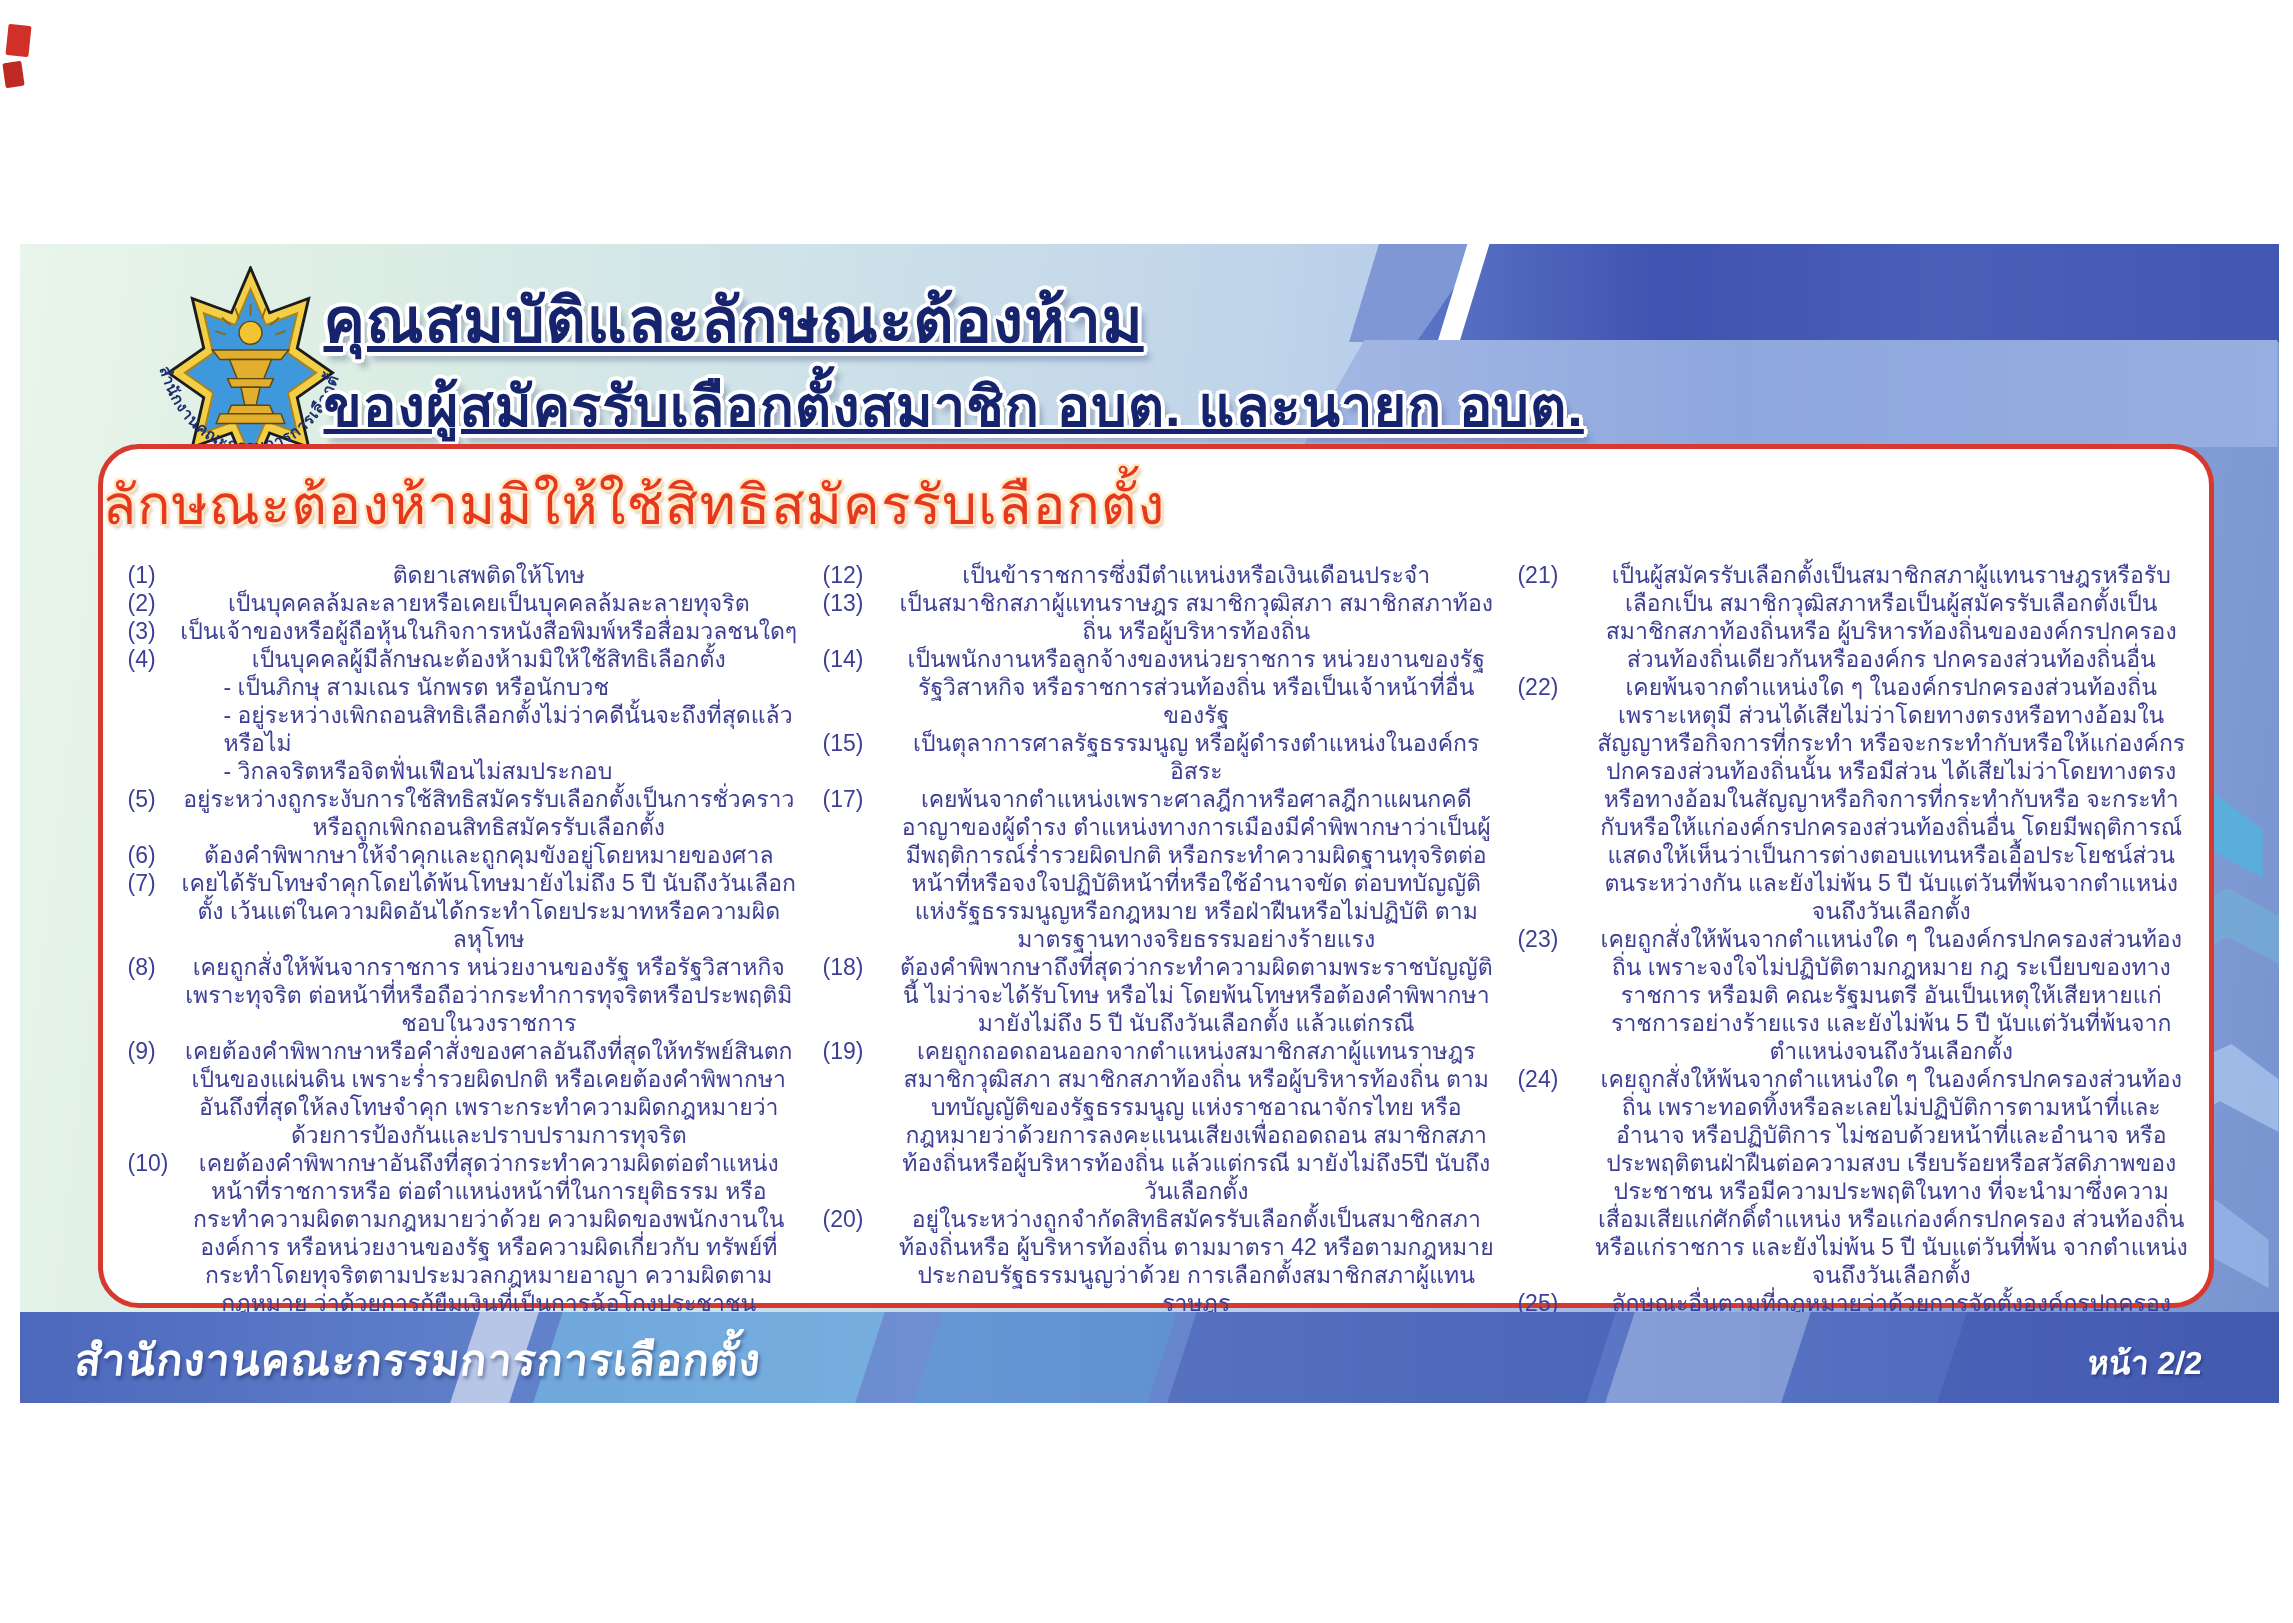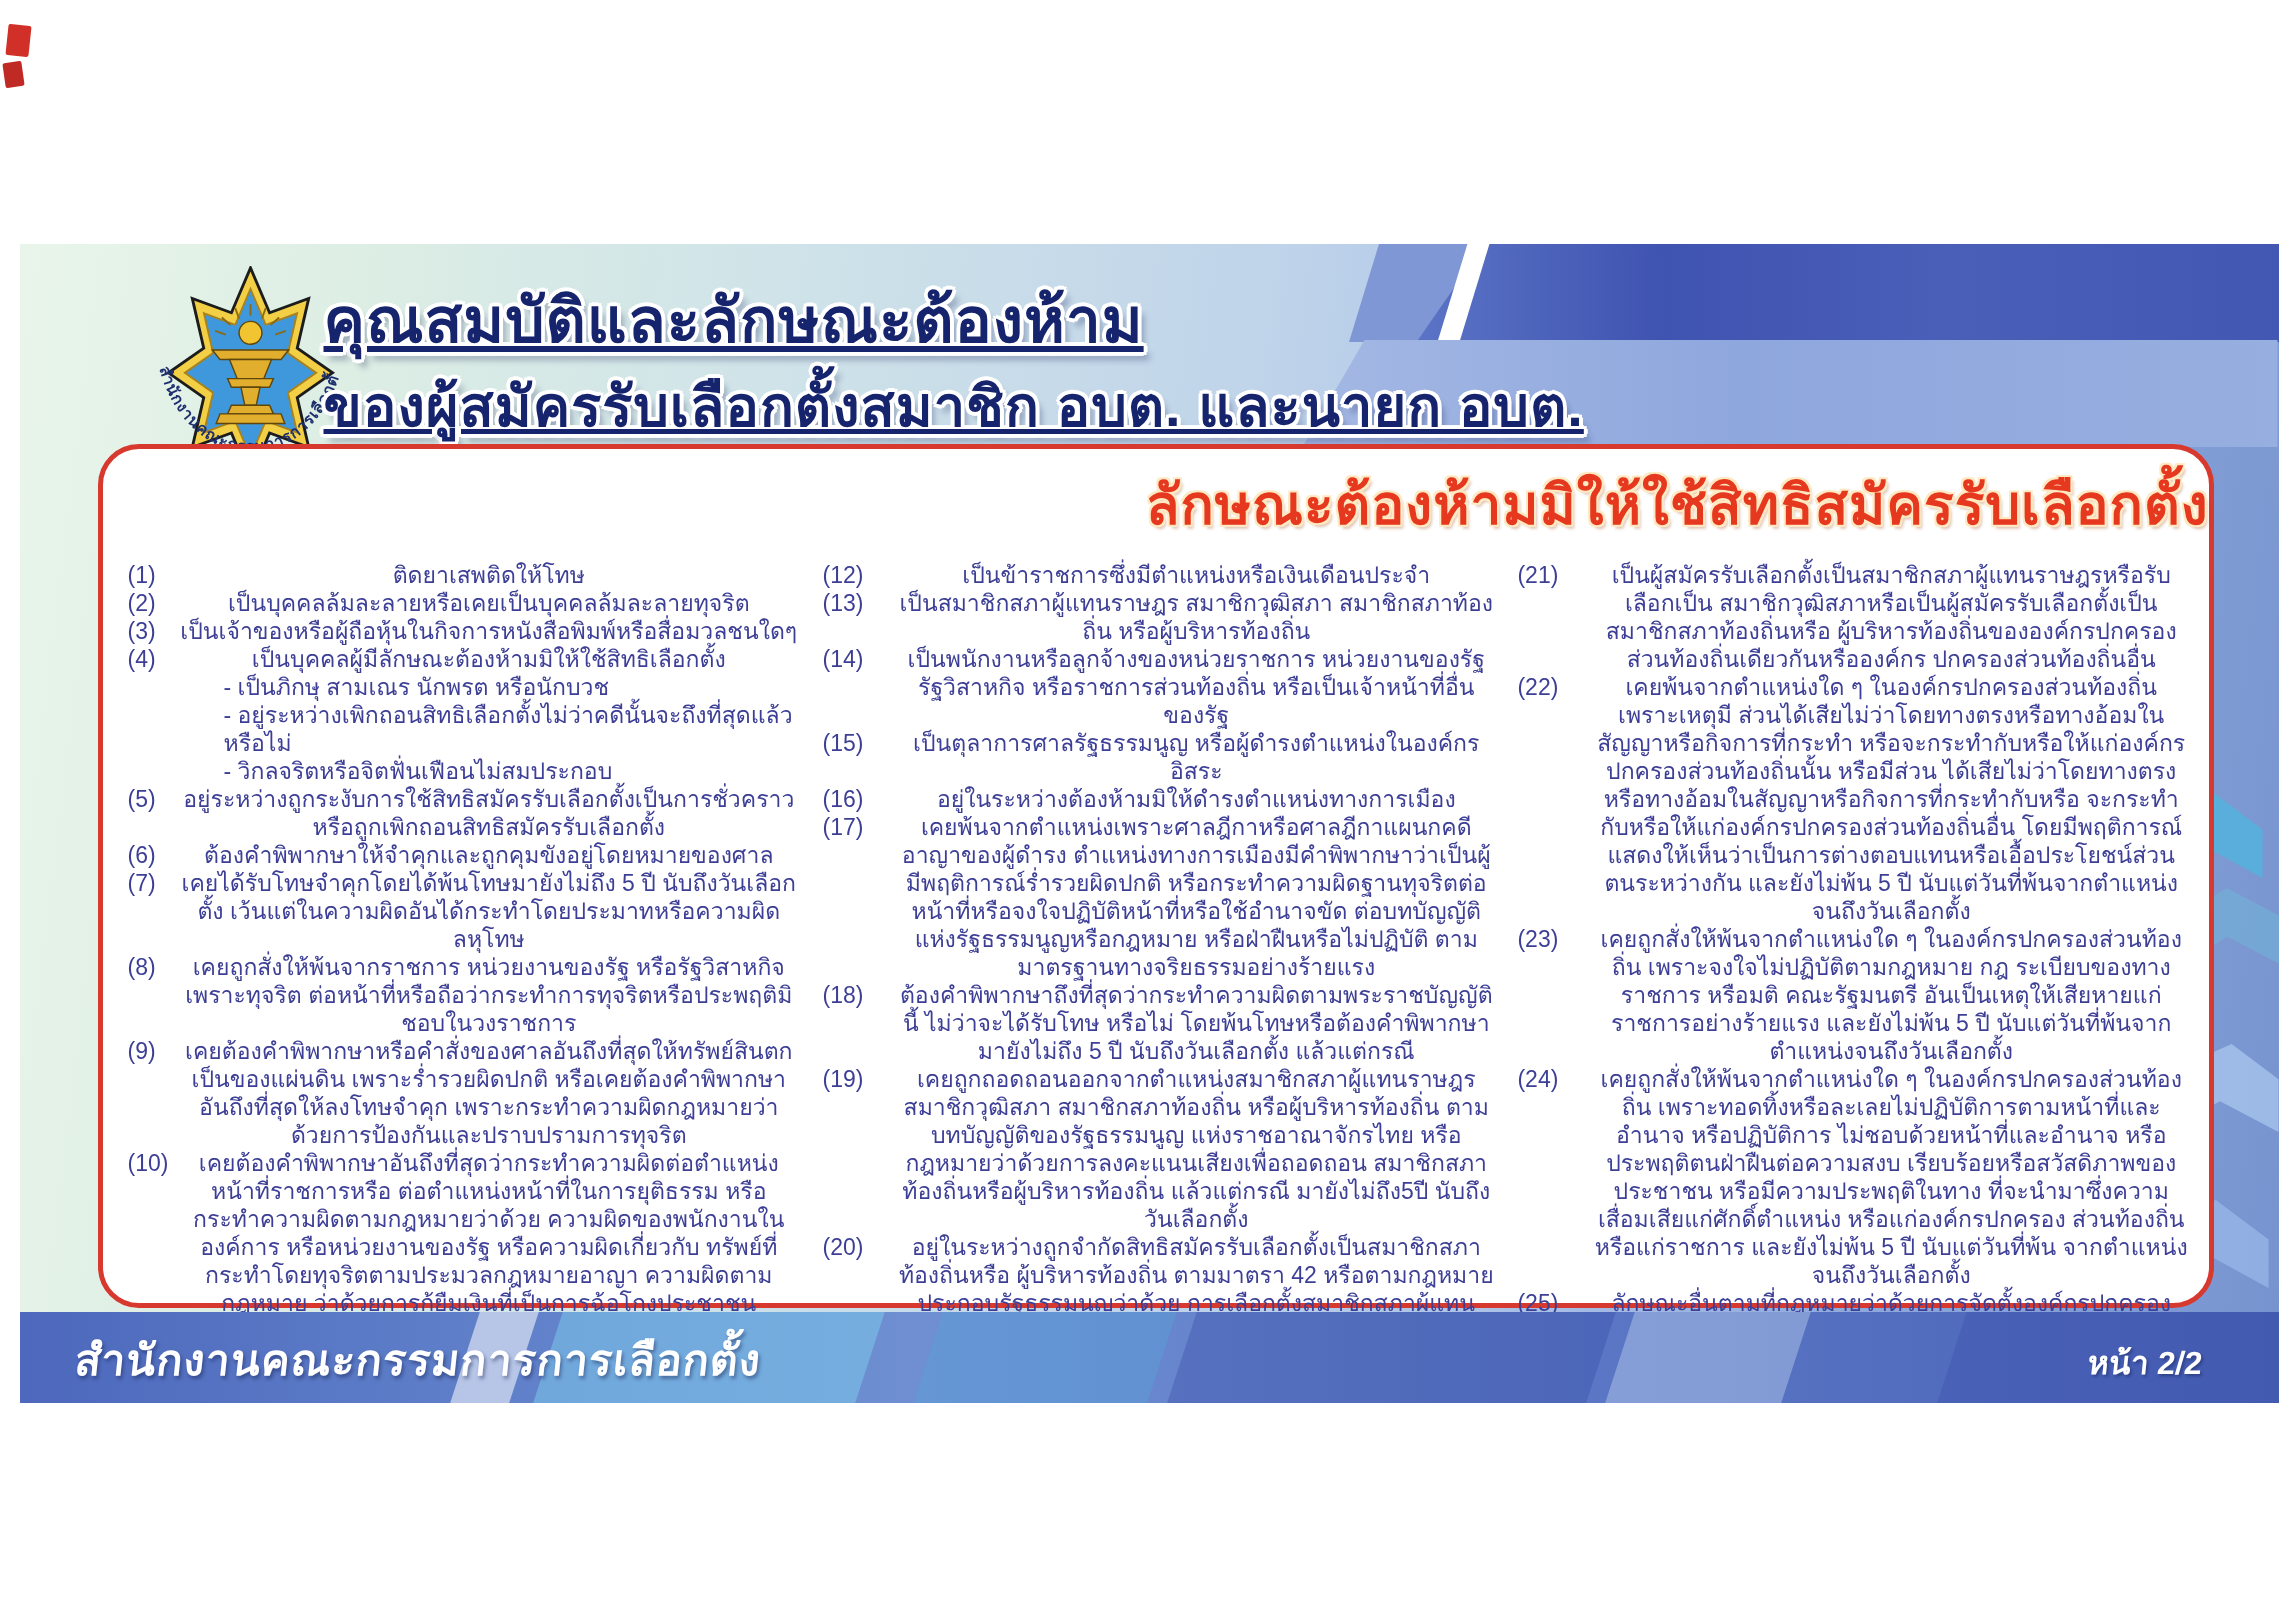--- a/index.html
+++ b/index.html
@@ -52,21 +52,21 @@
   .title1{top:27px;font-size:62px;}
   .title2{top:118px;font-size:56px;}
 
   
   .content-box{
     position:absolute;left:78px;top:200px;width:2116px;height:864px;
     background:#ffffff;border:5.9px solid #d8392e;border-radius:41px;
     box-sizing:border-box;
   }
   .box-title{
-    text-align:right;margin-top:11.7px;font-size:55px;font-weight:700;letter-spacing:1px;
+    text-align:left;margin-top:11.7px;font-size:55px;font-weight:400;letter-spacing:1px;
     color:#e6371f;
     text-shadow:-2px -2px 0 #ffe9c2,2px -2px 0 #ffe9c2,-2px 2px 0 #ffe9c2,2px 2px 0 #ffe9c2,
                  2.9px 3.9px 2.9px rgba(150,60,10,.3);
   }
   .columns{display:flex;gap:23.4px;padding:13.7px 19.5px 0 25px;}
   .col{width:683px;font-size:23px;line-height:28px;color:#3d3f96;overflow-wrap:break-word;}
   .item{display:flex;}
   .num{flex:0 0 51px;}
   .col2 .num,.col3 .num{flex:0 0 76px;}
   .txt{flex:1;text-align:center;}
@@ -203,24 +203,20 @@
           </div>
           <div class="item">
             <span class="num">(14)</span>
             <span class="txt">เป็นพนักงานหรือลูกจ้างของหน่วยราชการ หน่วยงานของรัฐ รัฐวิสาหกิจ หรือราชการส่วนท้องถิ่น หรือเป็นเจ้าหน้าที่อื่นของรัฐ</span>
           </div>
           <div class="item">
             <span class="num">(15)</span>
             <span class="txt">เป็นตุลาการศาลรัฐธรรมนูญ หรือผู้ดำรงตำแหน่งในองค์กรอิสระ</span>
           </div>
           <div class="item">
-            <span class="num">(16)</span>
-            <span class="txt">อยู่ในระหว่างต้องห้ามมิให้ดำรงตำแหน่งทางการเมือง</span>
-          </div>
-          <div class="item">
             <span class="num">(17)</span>
             <span class="txt">เคยพ้นจากตำแหน่งเพราะศาลฎีกาหรือศาลฎีกาแผนกคดีอาญาของผู้ดำรง ตำแหน่งทางการเมืองมีคำพิพากษาว่าเป็นผู้มีพฤติการณ์ร่ำรวยผิดปกติ หรือกระทำความผิดฐานทุจริตต่อหน้าที่หรือจงใจปฏิบัติหน้าที่หรือใช้อำนาจขัด ต่อบทบัญญัติแห่งรัฐธรรมนูญหรือกฎหมาย หรือฝ่าฝืนหรือไม่ปฏิบัติ ตามมาตรฐานทางจริยธรรมอย่างร้ายแรง</span>
           </div>
           <div class="item">
             <span class="num">(18)</span>
             <span class="txt">ต้องคำพิพากษาถึงที่สุดว่ากระทำความผิดตามพระราชบัญญัตินี้ ไม่ว่าจะได้รับโทษ หรือไม่ โดยพ้นโทษหรือต้องคำพิพากษามายังไม่ถึง 5 ปี นับถึงวันเลือกตั้ง แล้วแต่กรณี</span>
           </div>
           <div class="item">
             <span class="num">(19)</span>
             <span class="txt">เคยถูกถอดถอนออกจากตำแหน่งสมาชิกสภาผู้แทนราษฎร สมาชิกวุฒิสภา สมาชิกสภาท้องถิ่น หรือผู้บริหารท้องถิ่น ตามบทบัญญัติของรัฐธรรมนูญ แห่งราชอาณาจักรไทย หรือกฎหมายว่าด้วยการลงคะแนนเสียงเพื่อถอดถอน สมาชิกสภาท้องถิ่นหรือผู้บริหารท้องถิ่น แล้วแต่กรณี มายังไม่ถึง5ปี นับถึงวันเลือกตั้ง</span>

